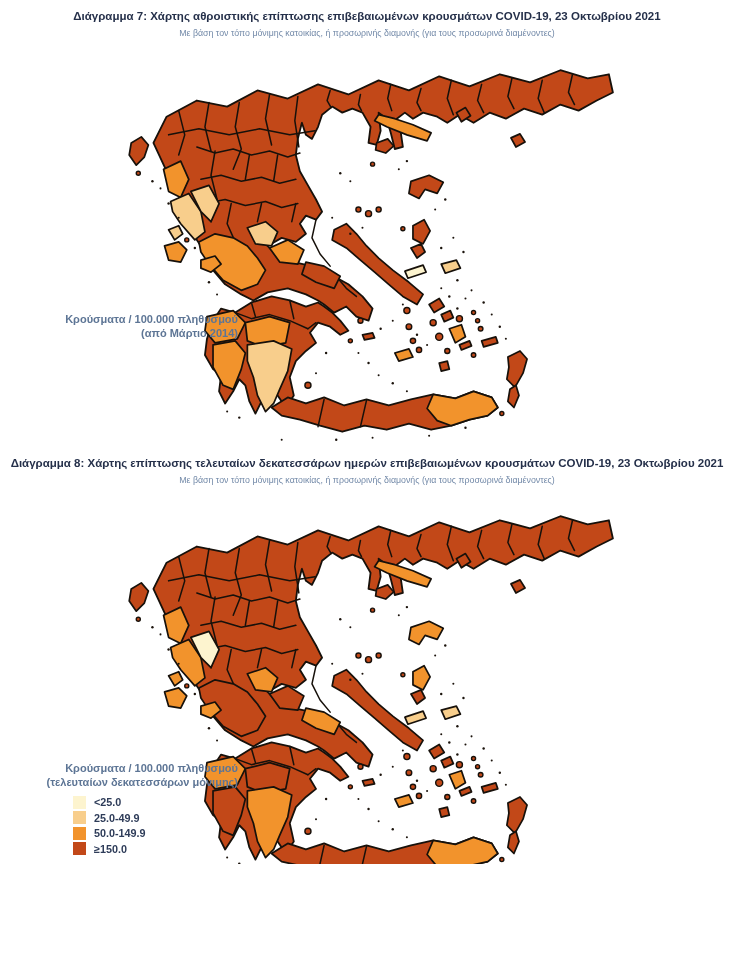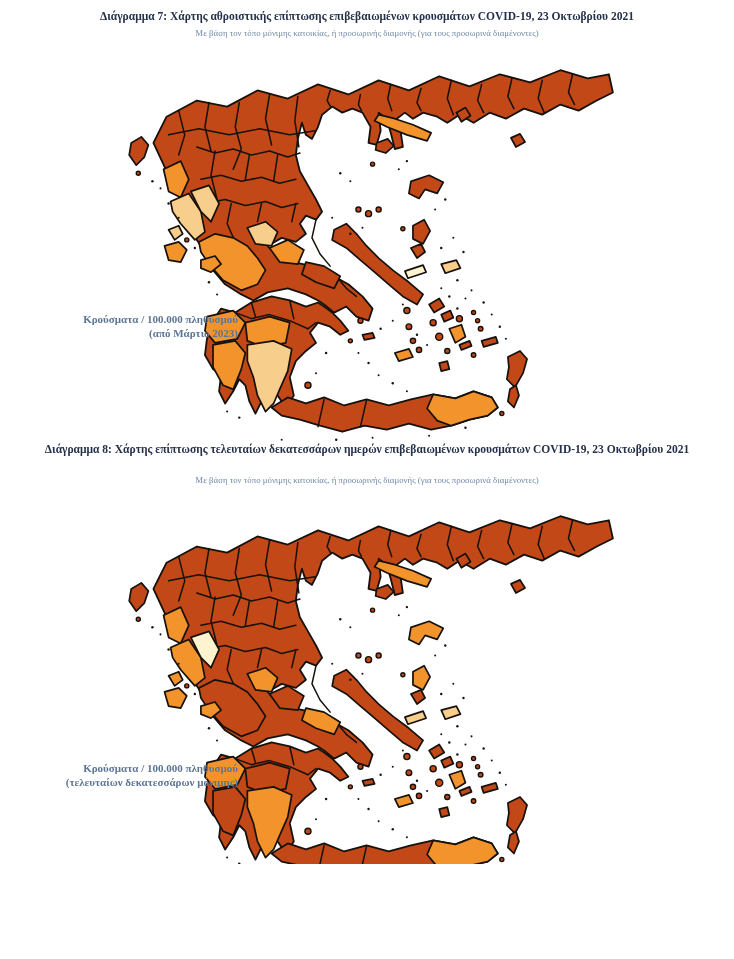--- a/index.html
+++ b/index.html
@@ -1,17 +1,17 @@
 <!DOCTYPE html>
 <html><head>
 <meta charset="utf-8">
 <style>
   html,body{margin:0;padding:0;background:#ffffff;}
   .page{position:relative;width:734px;height:864px;background:#ffffff;overflow:hidden;
-        font-family:Liberation Serif, serif;}
+        font-family:Liberation Sans, sans-serif;}
   .fig-title{position:absolute;left:0;width:734px;text-align:center;
              font-size:11.5px;font-weight:bold;color:#25304A;letter-spacing:0;}
   .fig-sub{position:absolute;left:0;width:734px;text-align:center;
            font-size:8.8px;color:#7289A8;}
   .map{position:absolute;left:108px;width:515px;height:404px;}
   #map7{top:50px;}
   #map8{top:496px;}
   .legend{position:absolute;left:6px;width:232px;}
   .l7{top:312px;}
   .l8{top:761px;}
@@ -171,27 +171,27 @@
         <circle cx="230" cy="122" r="1.2" fill="#1B130C"></circle>
         <circle cx="252" cy="176" r="1" fill="#1B130C"></circle>
         <circle cx="240" cy="182" r="1.2" fill="#1B130C"></circle>
         <circle cx="222" cy="166" r="1" fill="#1B130C"></circle>
         <circle cx="60" cy="152" r="1.2" fill="#1B130C"></circle>
         <circle cx="70" cy="166" r="1" fill="#1B130C"></circle>
       </svg>
     <div class="legend l7">
       <div class="legend-title">
         <div>Κρούσματα / 100.000 πληθυσμού</div>
-        <div>(από Μάρτιο 2023)</div>
+        <div>(από Μάρτιο 2014)</div>
       </div>
     </div>
   </section>
 
   <section>
-    <div class="fig-title" style="top:443px">Διάγραμμα 8: Χάρτης επίπτωσης τελευταίων δεκατεσσάρων ημερών επιβεβαιωμένων κρουσμάτων COVID-19, 23 Οκτωβρίου 2021</div>
+    <div class="fig-title" style="top:457px">Διάγραμμα 8: Χάρτης επίπτωσης τελευταίων δεκατεσσάρων ημερών επιβεβαιωμένων κρουσμάτων COVID-19, 23 Οκτωβρίου 2021</div>
     <div class="fig-sub" style="top:475px">Με βάση τον τόπο μόνιμης κατοικίας, ή προσωρινής διαμονής (για τους προσωρινά διαμένοντες)</div>
     <svg id="map8" class="map" viewBox="0 0 510 400">
         <path d="M45,92 L58,66 L88,50 L118,56 L148,40 L178,48 L208,34 L238,44 L268,30 L298,40 L328,26 L358,36 L388,24 L418,32 L448,20 L475,28 L496,24 L500,42 L484,50 L466,60 L448,54 L430,64 L412,58 L394,68 L378,62 L362,72 L348,64 L336,72 L326,66 L312,62 L302,68 L294,62 L286,68 L290,82 L292,96 L284,98 L280,82 L276,68 L268,62 L270,80 L266,94 L258,92 L260,76 L252,62 L242,58 L232,62 L222,56 L212,64 L208,76 L202,88 L196,84 L192,72 L188,88 L186,104 L190,120 L198,134 L206,148 L212,160 L206,168 L196,164 L190,172 L196,182 L186,190 L172,186 L158,194 L168,204 L184,210 L202,214 L220,222 L238,232 L252,244 L262,256 L258,268 L246,264 L236,254 L224,260 L214,252 L208,248 L196,242 L178,236 L158,240 L144,248 L132,242 L116,232 L104,218 L96,200 L88,188 L78,178 L68,160 L72,140 L58,120 Z" fill="#C24818" stroke="#17110B" stroke-width="1.8" stroke-linejoin="round"></path>
         <path d="M208,250 L196,254 L180,248 L162,244 L142,250 L126,260 L112,256 L104,268 L98,286 L96,302 L104,316 L112,322 L110,338 L116,350 L124,338 L130,326 L136,332 L140,348 L146,360 L153,346 L152,332 L160,328 L168,342 L176,354 L184,342 L180,324 L186,308 L196,298 L206,290 L200,280 L208,270 L220,274 L230,282 L238,278 L230,268 L222,260 L214,254 Z" fill="#C24818" stroke="#17110B" stroke-width="1.8" stroke-linejoin="round"></path>
         <path d="M162,354 L178,344 L196,350 L214,344 L234,352 L256,346 L278,352 L300,346 L322,341 L344,345 L362,338 L380,344 L386,354 L376,362 L358,366 L340,372 L320,376 L298,370 L276,376 L254,372 L232,378 L210,372 L190,366 L172,362 Z" fill="#C24818" stroke="#17110B" stroke-width="1.8" stroke-linejoin="round"></path>
         <polyline points="70,60 76,84 70,104" fill="none" stroke="#17110B" stroke-width="1.5" stroke-linejoin="round" stroke-linecap="round"></polyline>
         <polyline points="100,52 96,76 102,100" fill="none" stroke="#17110B" stroke-width="1.5" stroke-linejoin="round" stroke-linecap="round"></polyline>
         <polyline points="130,52 126,76 132,98 124,118" fill="none" stroke="#17110B" stroke-width="1.5" stroke-linejoin="round" stroke-linecap="round"></polyline>
         <polyline points="160,44 156,68 162,94" fill="none" stroke="#17110B" stroke-width="1.5" stroke-linejoin="round" stroke-linecap="round"></polyline>
         <polyline points="188,46 185,70 189,96" fill="none" stroke="#17110B" stroke-width="1.5" stroke-linejoin="round" stroke-linecap="round"></polyline>
@@ -328,16 +328,34 @@
         <circle cx="240" cy="182" r="1.2" fill="#1B130C"></circle>
         <circle cx="222" cy="166" r="1" fill="#1B130C"></circle>
         <circle cx="60" cy="152" r="1.2" fill="#1B130C"></circle>
         <circle cx="70" cy="166" r="1" fill="#1B130C"></circle>
       </svg>
     <div class="legend l8">
       <div class="legend-title">
         <div>Κρούσματα / 100.000 πληθυσμού</div>
         <div>(τελευταίων δεκατεσσάρων μόνιμης)</div>
       </div>
+      <div class="legend-items" id="legend8">
+          <div class="legend-row">
+            <span class="swatch" style="background: rgb(253, 244, 207);"></span>
+            <span class="legend-label">&lt;25.0</span>
+          </div>
+          <div class="legend-row">
+            <span class="swatch" style="background: rgb(248, 206, 140);"></span>
+            <span class="legend-label">25.0-49.9</span>
+          </div>
+          <div class="legend-row">
+            <span class="swatch" style="background: rgb(242, 147, 44);"></span>
+            <span class="legend-label">50.0-149.9</span>
+          </div>
+          <div class="legend-row">
+            <span class="swatch" style="background: rgb(194, 72, 24);"></span>
+            <span class="legend-label">≥150.0</span>
+          </div>
+        </div>
     </div>
   </section>
 
 </div>
 
 </body></html>

